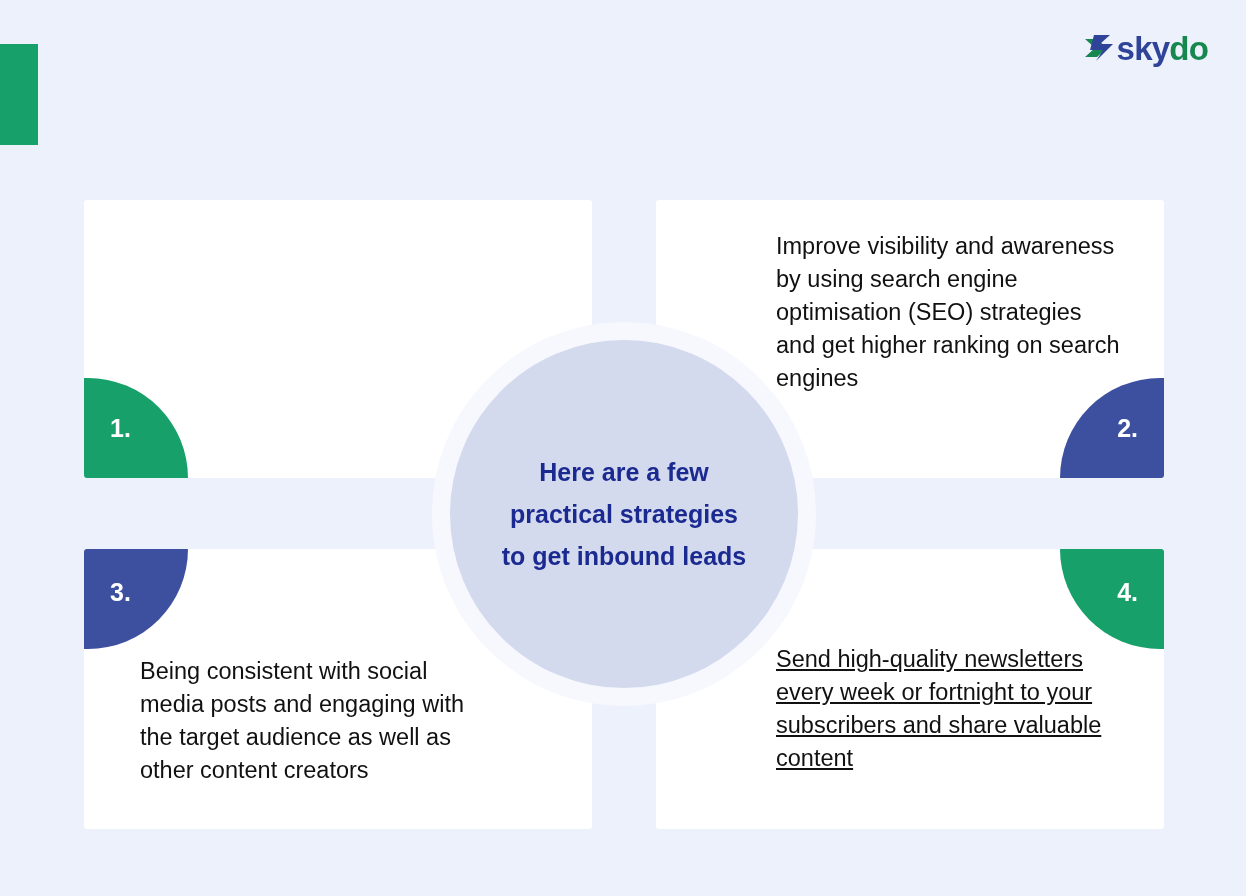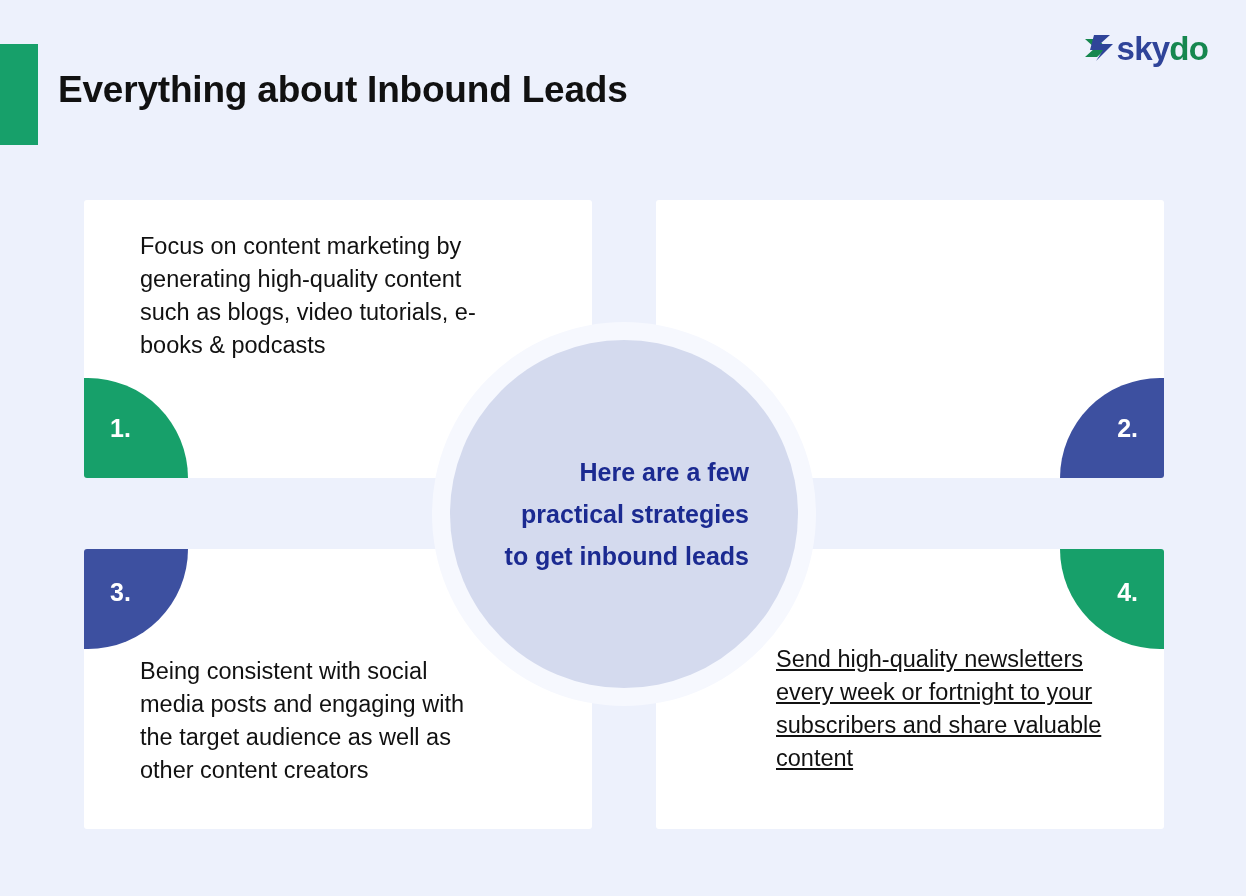--- a/index.html
+++ b/index.html
@@ -159,52 +159,51 @@
     width: 348px;
     height: 348px;
     border-radius: 50%;
     background: #d4daee;
     display: flex;
     align-items: center;
     justify-content: center;
   }
   .hub-text {
     width: 250px;
-    text-align: right;
+    text-align: center;
     font-size: 25px;
     line-height: 42px;
     font-weight: bold;
     color: #1b2a91;
   }
 </style>
 </head>
 <body>
 
 <div class="slide">
 
   <div class="accent-bar"></div>
 
-  <div class="page-title">Everything about Inbound Leads</div>
 
   <div class="brand">
     <svg class="brand-mark" viewBox="0 0 34 30">
       <path d="M2 6 L14 6 L24 15 L14 24 L2 24 L12 15 Z" fill="#16874f"></path>
       <path d="M11 2 L27 2 L17 11 L30 11 L13 28 L20 17 L7 17 Z" fill="#2f4499"></path>
     </svg>
     <div class="brand-text"><span class="sky">sky</span><span class="do">do</span></div>
   </div>
 
   <div class="card" id="card-1">
-    <div class="card-text">Focus on content marketing by generating high-quality content such as blogs, video tutorials, e-books &amp; podcasts</div>
     <div class="badge" id="badge-1">
       <span class="badge-num">1.</span>
     </div>
   </div>
 
   <div class="card" id="card-2">
+    <div class="card-text">Improve visibility and awareness by using search engine optimisation (SEO) strategies and get higher ranking on search engines</div>
     <div class="badge" id="badge-2">
       <span class="badge-num">2.</span>
     </div>
   </div>
 
   <div class="card" id="card-3">
     <div class="card-text">Being consistent with social media posts and engaging with the target audience as well as other content creators</div>
     <div class="badge" id="badge-3">
       <span class="badge-num">3.</span>
     </div>

